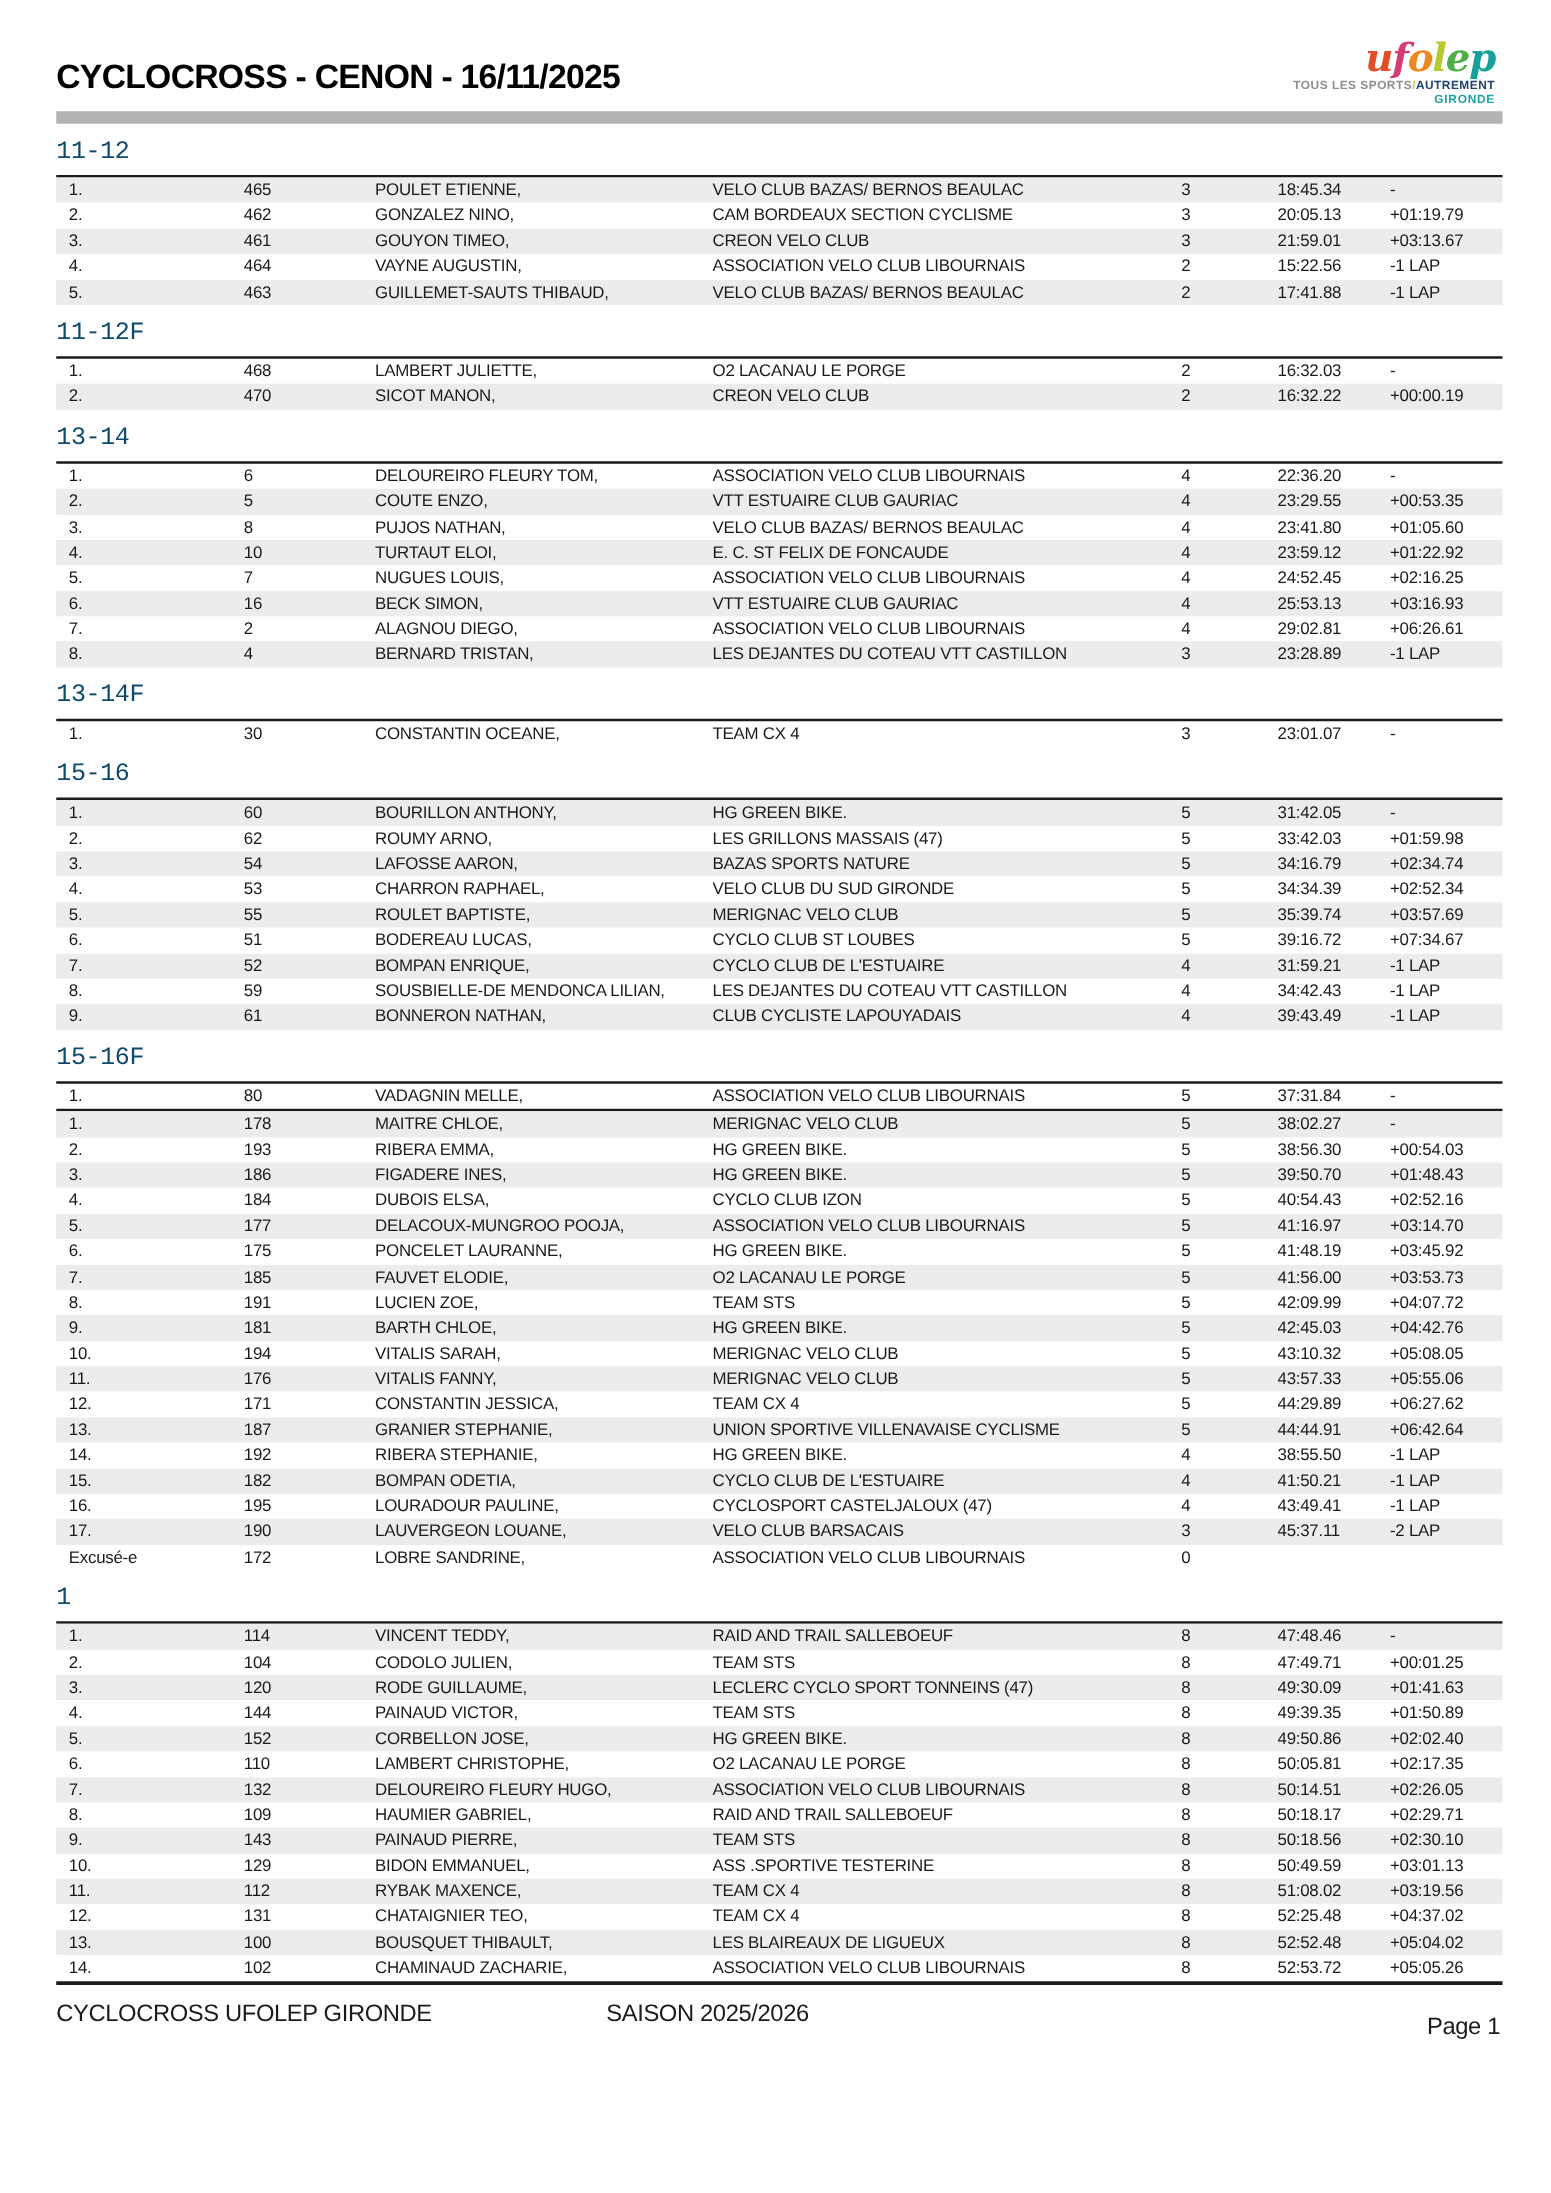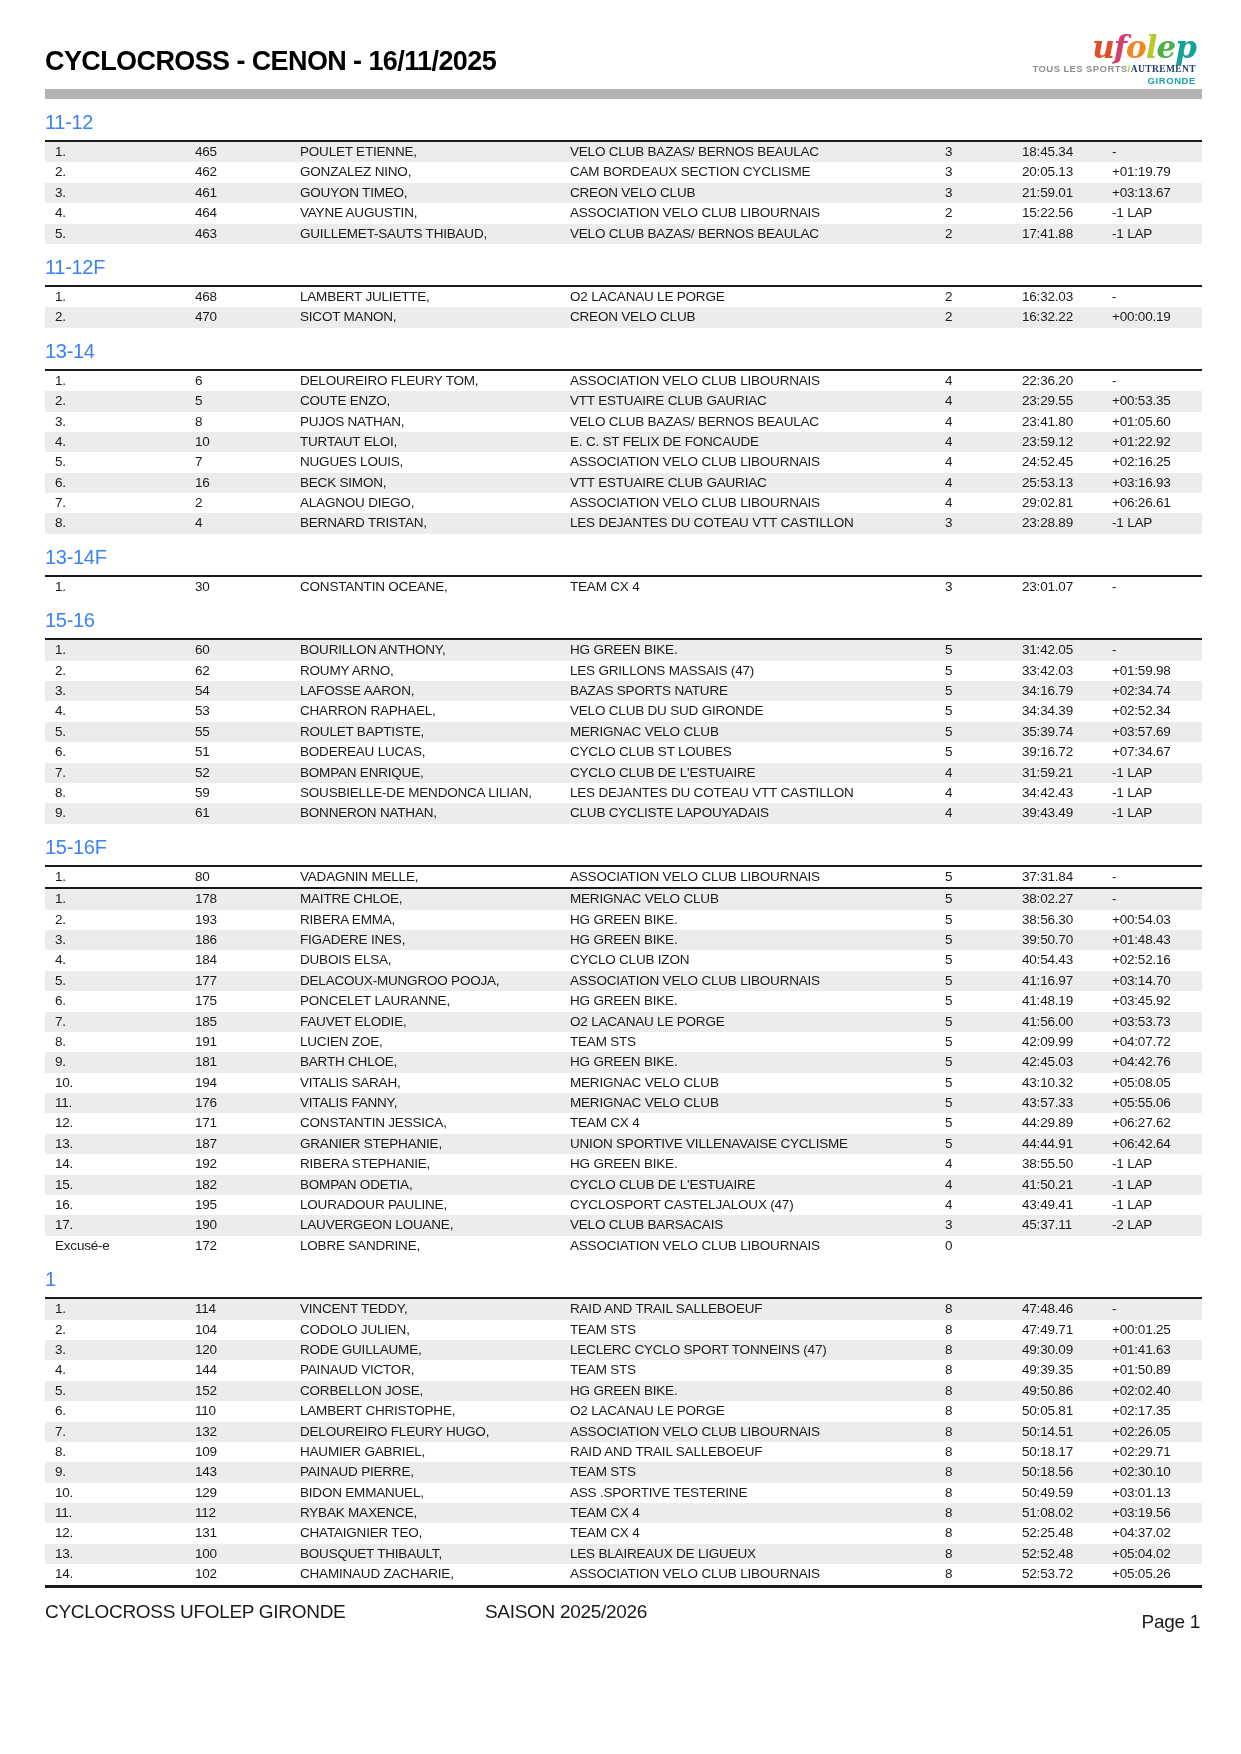--- a/index.html
+++ b/index.html
@@ -28,22 +28,22 @@
 
   .col-header {
     display:grid;
     grid-template-columns:140px 105px 270px 375px 77px 90px 1fr;
     padding:15px 0 6px 10px;
     font-size:19px; font-weight:bold; letter-spacing:-0.3px;
     border-bottom:2.5px solid #1a1a1a;
   }
 
   .section-title {
-    font-size:20px; letter-spacing:-0.3px; color:#3b82f6;
-    padding:11px 0 6px 0; line-height:24px;
+    font-size:20px; letter-spacing:-0.3px; color:#0c4a6e;
+    padding:11px 0 6px 0; line-height:24px;font-family:Liberation Mono, monospace;
   }
   .rtable { border-top:2.5px solid #1a1a1a; }
   .row {
     display:grid;
     grid-template-columns:140px 105px 270px 375px 77px 90px 1fr;
     padding-left:10px;
     height:20.4px; line-height:20.4px;
     font-size:13.5px; letter-spacing:-0.2px;
     white-space:nowrap;
   }
@@ -63,21 +63,21 @@
 </head>
 <body>
 
 <div class="page">
 
   <div class="header-zone">
     <div class="doc-title">CYCLOCROSS - CENON - 16/11/2025</div>
     <div class="logo">
       <div class="logo-word"><span style="color: rgb(224, 79, 39);">u</span><span style="color: rgb(214, 61, 110);">f</span><span style="color: rgb(240, 134, 30);">o</span><span style="color: rgb(184, 201, 45);">l</span><span style="color: rgb(79, 174, 72);">e</span><span style="color: rgb(24, 160, 155);">p</span></div>
       <div class="logo-tag">
-        <span style="color: rgb(143, 143, 143);">TOUS LES SPORTS</span><span style="color: rgb(184, 201, 45);">/</span><span style="color: rgb(33, 64, 110); font-family: Liberation Serif, serif;">AUTREMENT</span>
+        <span style="color: rgb(143, 143, 143);">TOUS LES SPORTS</span><span style="color: rgb(184, 201, 45);">/</span><span style="color: rgb(33, 64, 110);">AUTREMENT</span>
       </div>
       <div class="logo-region" style="color: rgb(25, 163, 163);">GIRONDE</div>
     </div>
   </div>
 
   <div class="title-bar"></div>
 
 
   <div id="sections">
       <div class="section">

